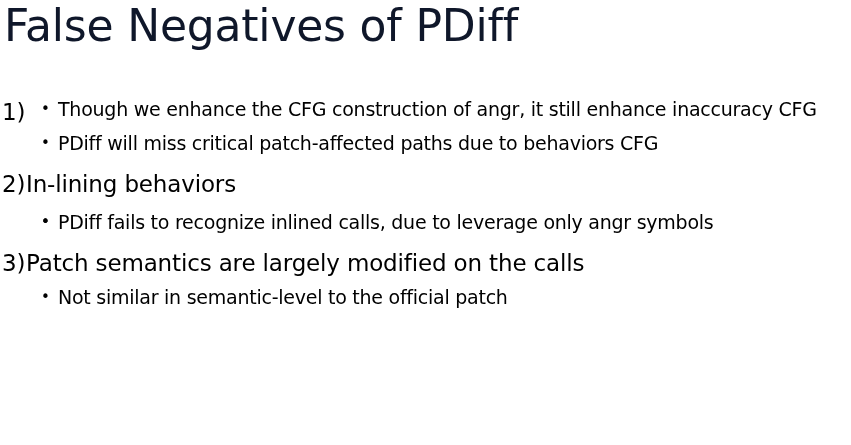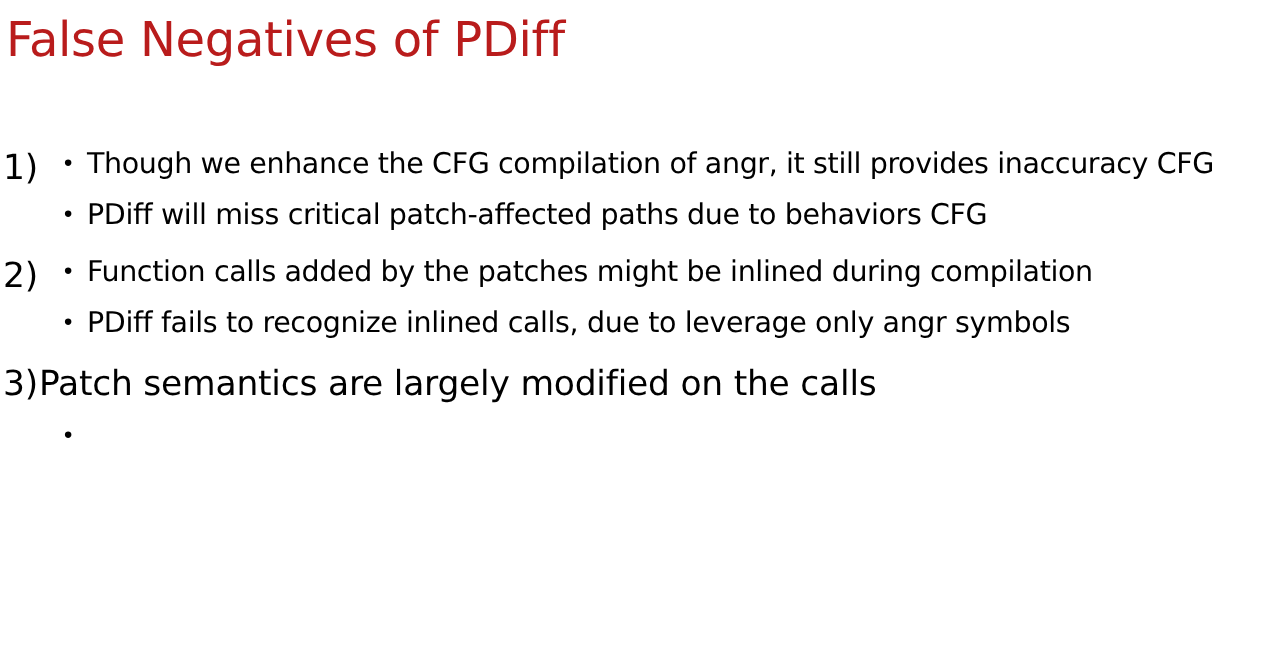--- a/index.html
+++ b/index.html
@@ -23,23 +23,23 @@
     background: #ffffff;
     box-sizing: border-box;
   }
 
   
   #slide-title {
     position: absolute;
     left: 4px;
     top: 3px;
     width: 840px;
-    color: #b91c1c;
+    color: #0f172a;
     font-family: "DejaVu Sans", sans-serif;
-    font-size: 32px;
+    font-size: 44px;
     font-weight: 400;
     letter-spacing: -0.2px;
     line-height: 46px;
     white-space: nowrap;
   }
 
   
   #body-list {
     position: absolute;
     left: 0px;
@@ -118,51 +118,52 @@
 
   <div id="body-list">
 
     <div class="list-item item-1">
       <div class="item-line">
         <span class="item-marker">1)</span>
       </div>
       <ul class="sub-list">
         <li class="sub-item wrap-allowed">
           <span class="sub-bullet">•</span>
-          <span>Though we enhance the CFG compilation of angr, it still provides inaccuracy CFG</span>
+          <span>Though we enhance the CFG construction of angr, it still enhance inaccuracy CFG</span>
         </li>
         <li class="sub-item">
           <span class="sub-bullet">•</span>
           <span>PDiff will miss critical patch-affected paths due to behaviors CFG</span>
         </li>
       </ul>
     </div>
 
     <div class="list-item item-2">
       <div class="item-line">
         <span class="item-marker">2)</span>
+        <span>In-lining behaviors</span>
       </div>
       <ul class="sub-list">
         <li class="sub-item">
           <span class="sub-bullet">•</span>
-          <span>Function calls added by the patches might be inlined during compilation</span>
         </li>
         <li class="sub-item">
           <span class="sub-bullet">•</span>
           <span>PDiff fails to recognize inlined calls, due to leverage only angr symbols</span>
         </li>
       </ul>
     </div>
 
     <div class="list-item item-3">
       <div class="item-line">
         <span class="item-marker">3)</span>
         <span>Patch semantics are largely modified on the calls</span>
       </div>
       <ul class="sub-list">
         <li class="sub-item">
           <span class="sub-bullet">•</span>
+          <span>Not similar in semantic-level to the official patch</span>
         </li>
       </ul>
     </div>
 
   </div>
 </div>
 
 </body></html>

